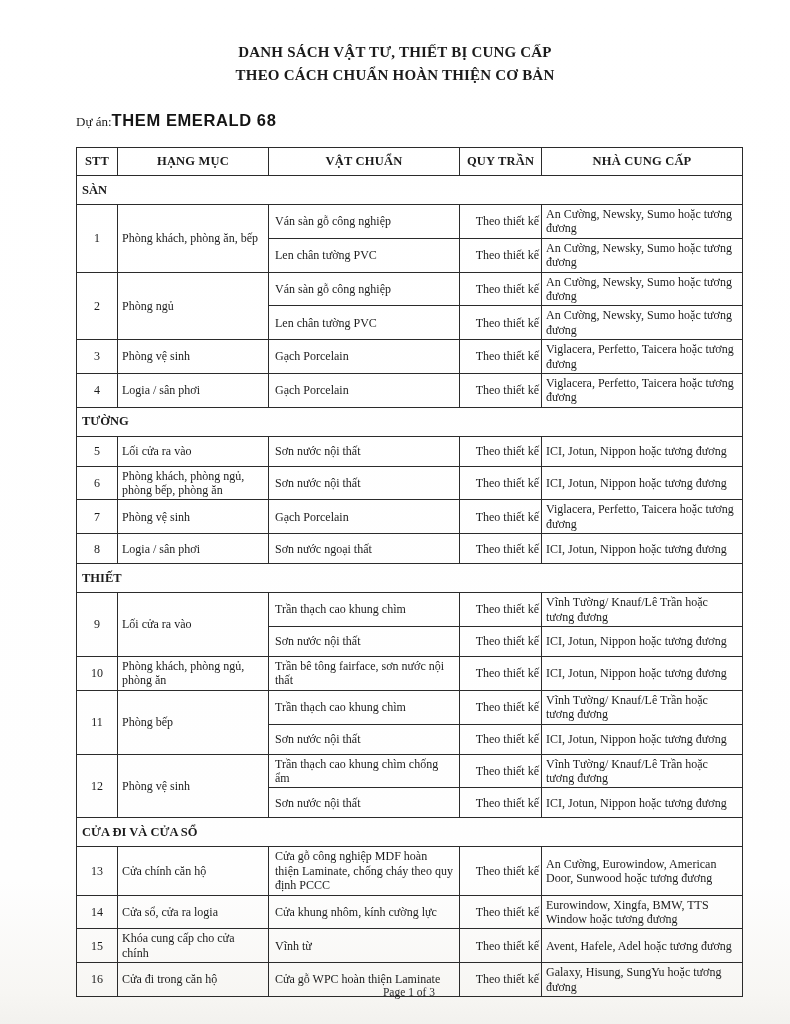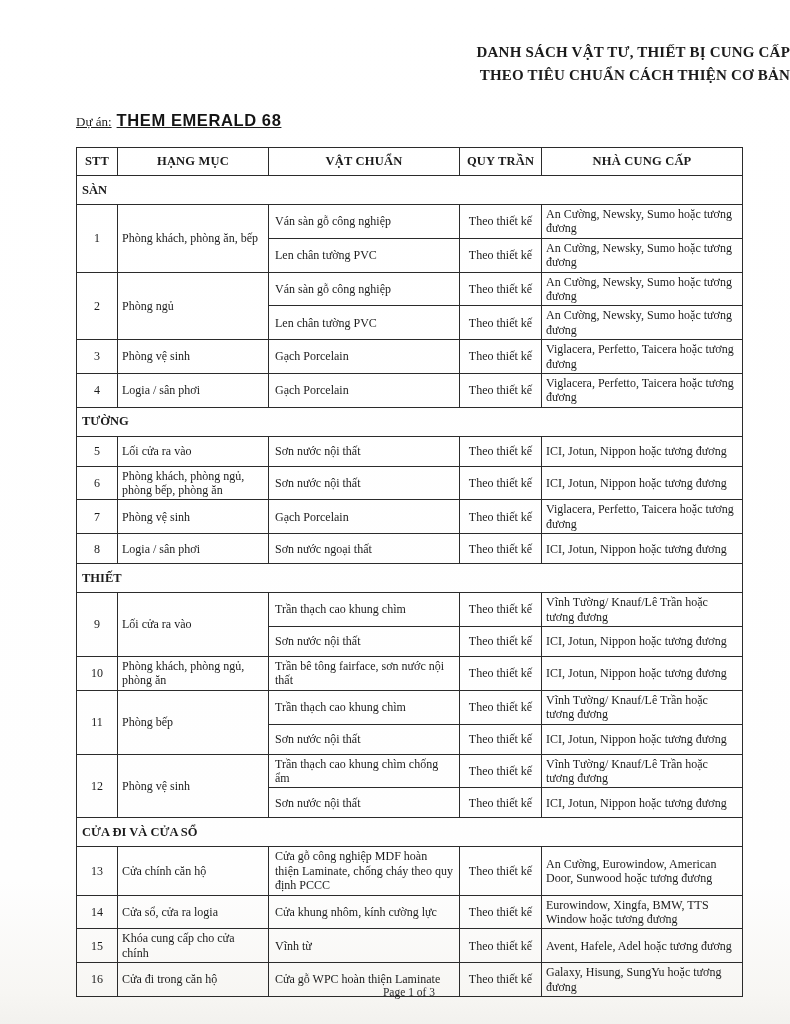--- a/index.html
+++ b/index.html
@@ -9,32 +9,30 @@
     width: 790px;
     height: 1024px;
     margin: 0 auto;
     background: linear-gradient(180deg, #ffffff 0%, #fefefe 86%, #f7f6f3 97%, #f2f1ee 100%);
     font-family: "Liberation Serif", serif;
     color: #1b1b1b;
     overflow: hidden;
   }
   .title-block {
     padding-top: 41px;
-    text-align: right;
+    text-align: center;
     font-weight: bold;
     font-size: 15px;
     line-height: 1.5;
     letter-spacing: 0.2px;
   }
   .project-line {
     margin: 25px 0 0 76px;
     display: flex;
     align-items: baseline;
-    gap: 5px;
-    text-decoration: underline;
   }
   .project-label { font-size: 13px; }
   .project-name {
     font-family: "Liberation Sans", sans-serif;
     font-weight: bold;
     font-size: 16.5px;
     letter-spacing: 0.6px;
     color: #141414;
   }
   table.spec-table {
@@ -62,41 +60,41 @@
     padding: 2px 6px;
   }
   tr.section-row td {
     font-weight: bold;
     font-size: 12.5px;
     padding: 4px 5px;
     height: 20px;
   }
   tr.item-row { height: 30px; }
   td.c-stt { text-align: center; padding: 2px 2px; }
-  td.c-qc  { text-align: center; white-space: nowrap; padding: 2px 2px; }
+  td.c-qc  { text-align: right; white-space: nowrap; padding: 2px 2px; }
   td.c-hm  { padding: 2px 4px; }
   td.c-ncc { padding: 2px 4px; }
   .footer-text {
     position: absolute;
     left: 76px;
     width: 666px;
     bottom: 26px;
     text-align: center;
     font-size: 11.5px;
     color: #2a2a2a;
   }
 </style>
 </head>
 <body>
 
 <div class="page">
 
   <div class="title-block">
     <div>DANH SÁCH VẬT TƯ, THIẾT BỊ CUNG CẤP</div>
-    <div>THEO TIÊU CHUẨN CÁCH THIỆN CƠ BẢN</div>
+    <div>THEO CÁCH CHUẨN HOÀN THIỆN CƠ BẢN</div>
   </div>
 
   <div class="project-line">
     <span class="project-label">Dự án:</span>
     <span class="project-name">THEM EMERALD 68</span>
   </div>
 
   <table class="spec-table">
     <colgroup>
       <col style="width:41px">

